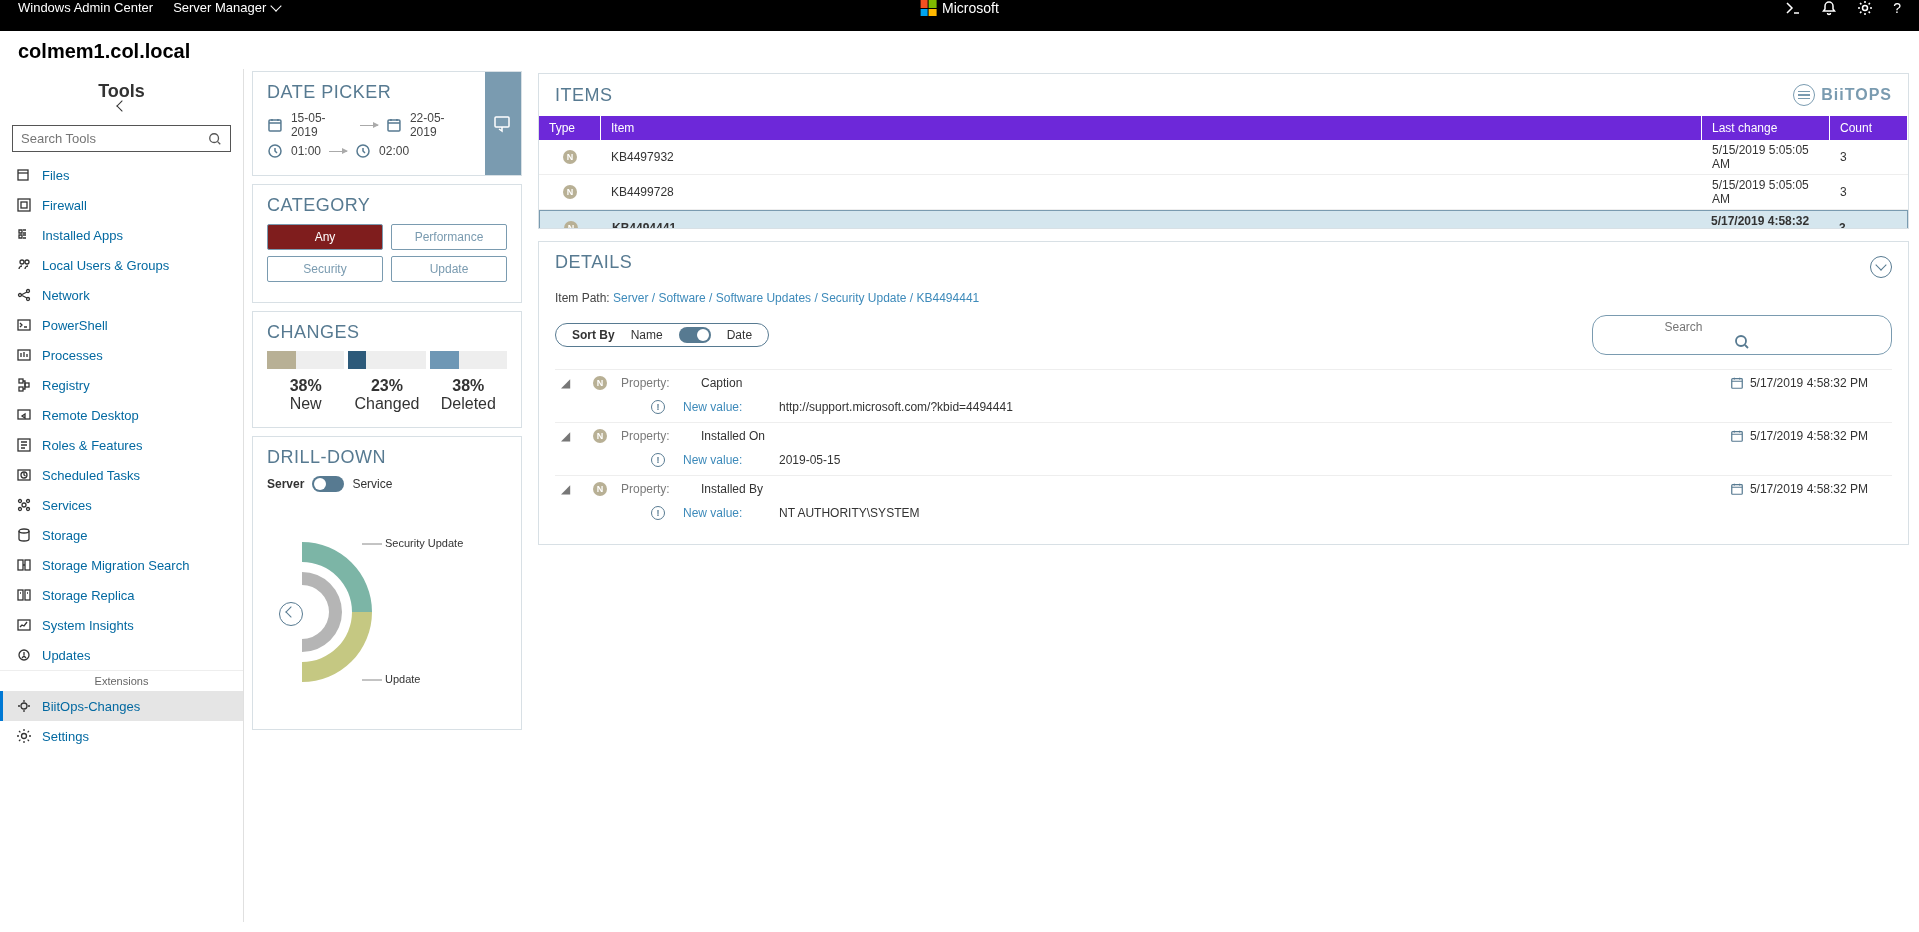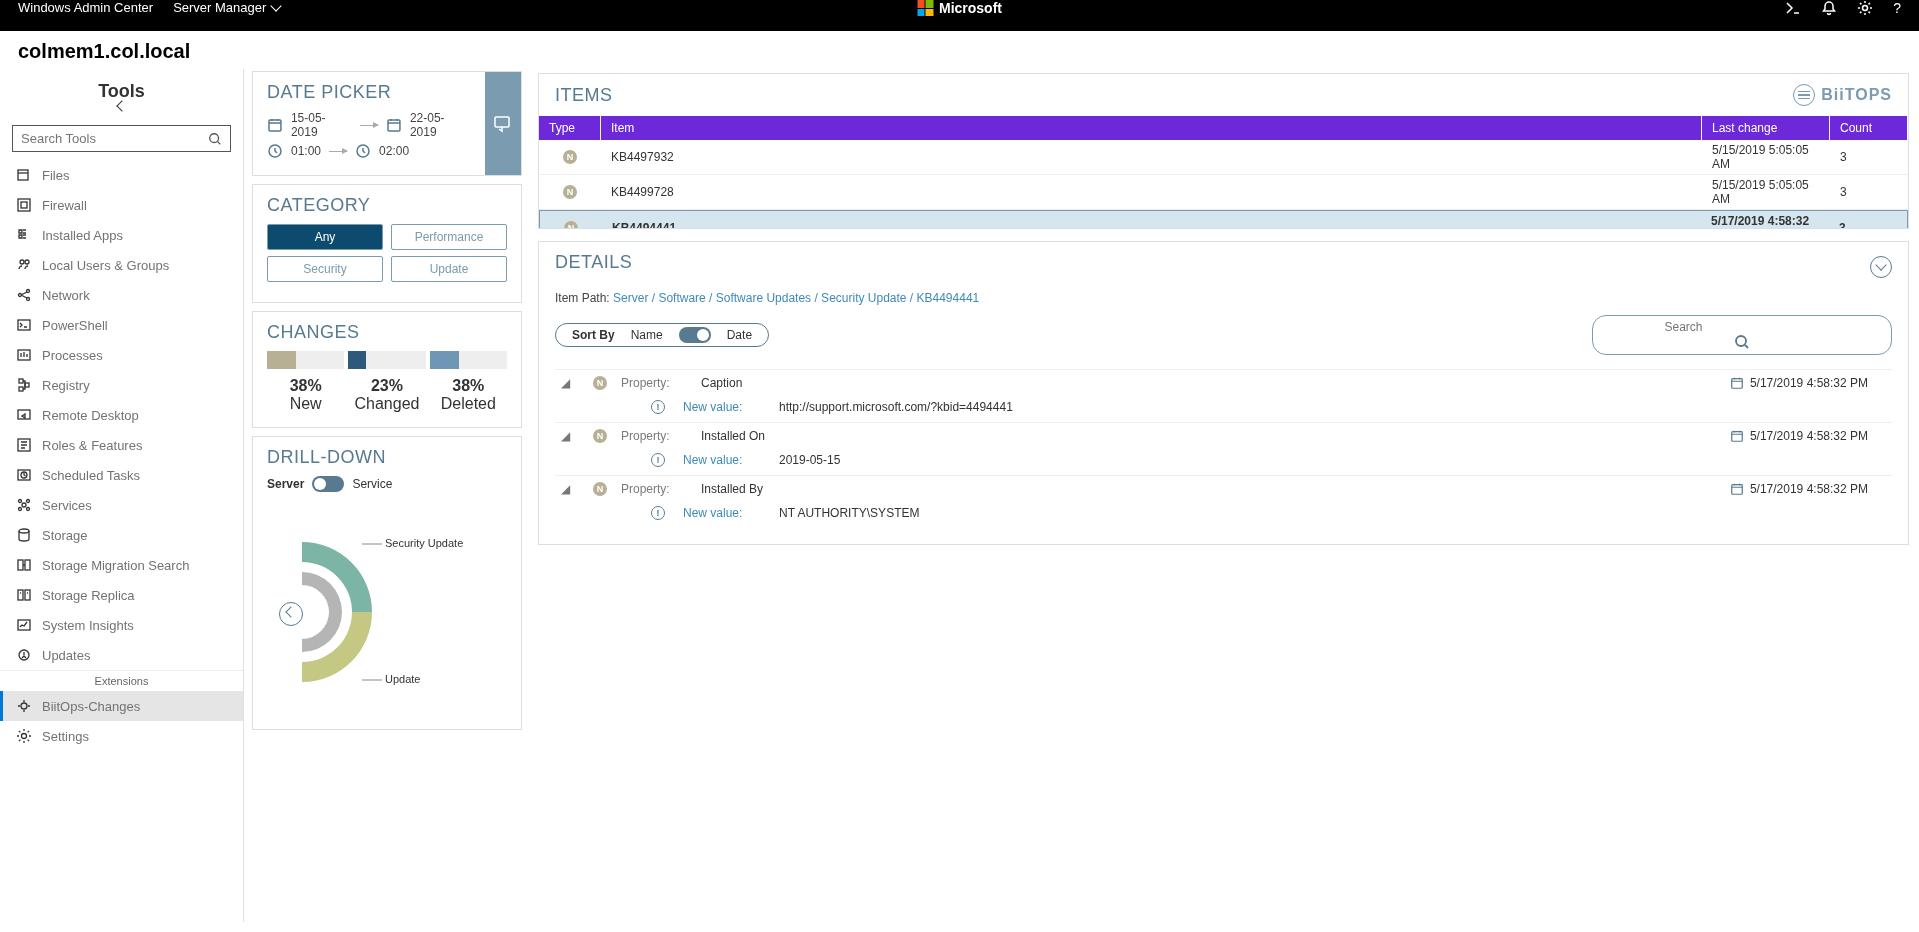--- a/index.html
+++ b/index.html
@@ -6,56 +6,56 @@
     body { background: #fff; font-size: 13px; color: #333; overflow: hidden; }
     
     
     .top-header { background: #000; color: #fff; height: 31px; display: flex; align-items: flex-start; padding: 0 18px; position: relative; }
     .top-header .wac-title { font-size: 13px; margin-right: 20px; }
     .top-header .server-dropdown { font-size: 13px; display: flex; align-items: center; cursor: pointer; }
     .top-header .ms-logo { position: absolute; left: 50%; transform: translateX(-50%); display: flex; align-items: center; }
     .top-header .ms-logo-grid { width: 16px; height: 16px; display: grid; grid-template: 1fr 1fr / 1fr 1fr; gap: 1px; margin-right: 6px; }
     .top-header .ms-logo-grid span:nth-child(1){background:#f25022;} .top-header .ms-logo-grid span:nth-child(2){background:#7fba00;}
     .top-header .ms-logo-grid span:nth-child(3){background:#00a4ef;} .top-header .ms-logo-grid span:nth-child(4){background:#ffb900;}
-    .top-header .ms-text { font-size: 14px; font-weight: 700; }
+    .top-header .ms-text { font-size: 14px; font-weight: 400; }
     .top-header .right-icons { position: absolute; right: 18px; display: flex; gap: 20px; align-items: center; }
     .top-header .right-icons svg { width: 16px; height: 16px; fill: none; stroke: #fff; stroke-width: 1.5; }
     
     
     .host-bar { padding: 9px 18px 6px; font-size: 20px; font-weight: 600; color: #000; }
     
     
     .layout { display: flex; height: calc(100vh - 79px); }
     
     
     .tools-panel { width: 244px; border-right: 1px solid #e0e0e0; display:flex; flex-direction:column; }
     .tools-header { display:flex; align-items:center; justify-content:space-between; padding: 12px 16px 8px; font-size: 18px; font-weight: 600; flex-direction: column; }
     .tools-search { margin: 4px 12px 8px; display:flex; align-items:center; border:1px solid #555; padding: 5px 8px; }
     .tools-search input { border:none; outline:none; flex:1; font-size:13px; }
     .tools-list { flex:1; overflow-y:auto; }
-    .tool-item { display:flex; align-items:center; padding: 7px 16px; gap: 10px; font-size: 13px; color:#737373; cursor:pointer; }
+    .tool-item { display:flex; align-items:center; padding: 7px 16px; gap: 10px; font-size: 13px; color:#0369a1; cursor:pointer; }
     .tool-item svg { width:16px; height:16px; fill:none; stroke:#333; stroke-width:1.3; flex-shrink:0; }
     .tool-item.active { background:#e5e5e5; border-left: 3px solid #0078d4; padding-left:13px; }
     .extensions-divider { text-align:center; font-size:11px; color:#666; padding: 4px 0; border-top:1px solid #eee; }
     
     
     .filter-col { width: 278px; padding: 0; display:flex; flex-direction:column; overflow-y:auto; }
     .filter-card { border:1px solid #d8e0e5; margin: 2px 0 6px 8px; background:#fff; }
     .filter-card.date-picker { display:flex; }
     .date-picker-body { flex:1; padding: 10px 14px 12px; }
     .date-picker-side { width:36px; background:#7a9bb0; display:flex; align-items:center; justify-content:center; }
     .panel-title { font-size:18px; color:#577a91; font-weight:400; letter-spacing: .5px; margin-bottom:8px; }
     .date-row { display:flex; align-items:center; gap:8px; font-size:12px; color:#444; margin: 4px 0; }
     .date-row svg, .time-row svg { width:16px; height:16px; fill:none; stroke:#577a91; stroke-width:1.5; }
     
     .cat-buttons { padding: 0 14px 14px; }
     .cat-buttons .panel-title { padding-top:10px; }
     .btn-row { display:flex; gap:8px; margin-bottom:6px; }
     .cat-btn { flex:1; border:1px solid #7a9bb0; background:#fff; color:#7a9bb0; padding: 5px 0; font-size:12px; border-radius:2px; cursor:pointer; text-align:center; }
-    .cat-btn.active { background:#0c4a6e; color:#fff; }
+    .cat-btn.active { background:#7f1d1d; color:#fff; }
     
     .changes-body { padding: 10px 14px 14px; }
     .bar-row { display:flex; gap:4px; margin: 6px 0 8px; }
     .bar { flex:1; height:18px; background:#eee; position:relative; }
     .bar.new .fill { background:#b8b095; } .bar.changed .fill { background:#2d5a7a; } .bar.deleted .fill { background:#6e97b5; }
     .bar .fill { position:absolute; left:0; top:0; bottom:0; height:100%; }
     .bar.new .fill{width:38%;} .bar.changed .fill{width:23%;} .bar.deleted .fill{width:38%;}
     .change-labels { display:flex; gap:4px; text-align:center; font-size:16px; }
     .change-labels div { flex:1; }
     .change-labels .pct { font-weight:600; }

